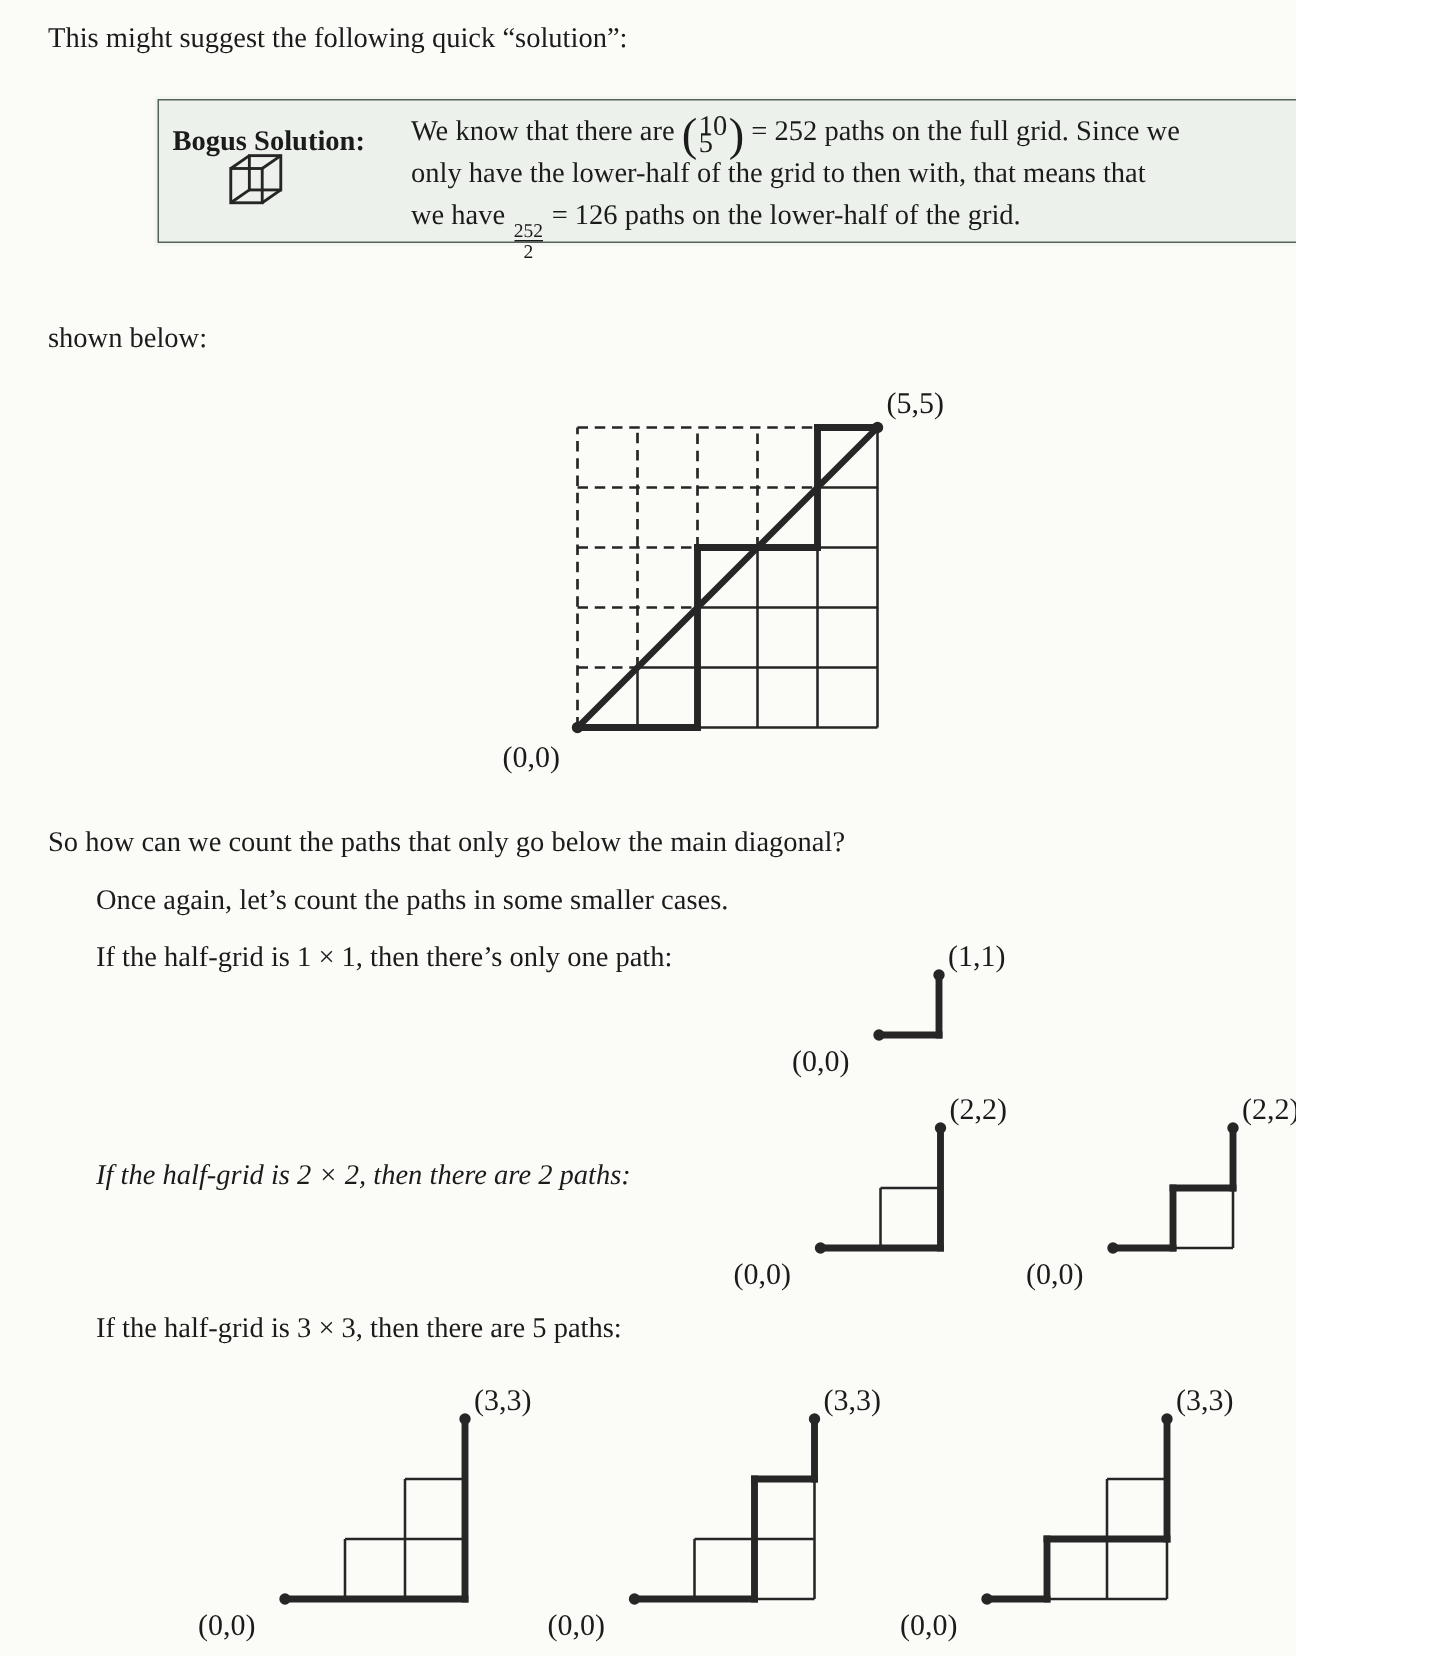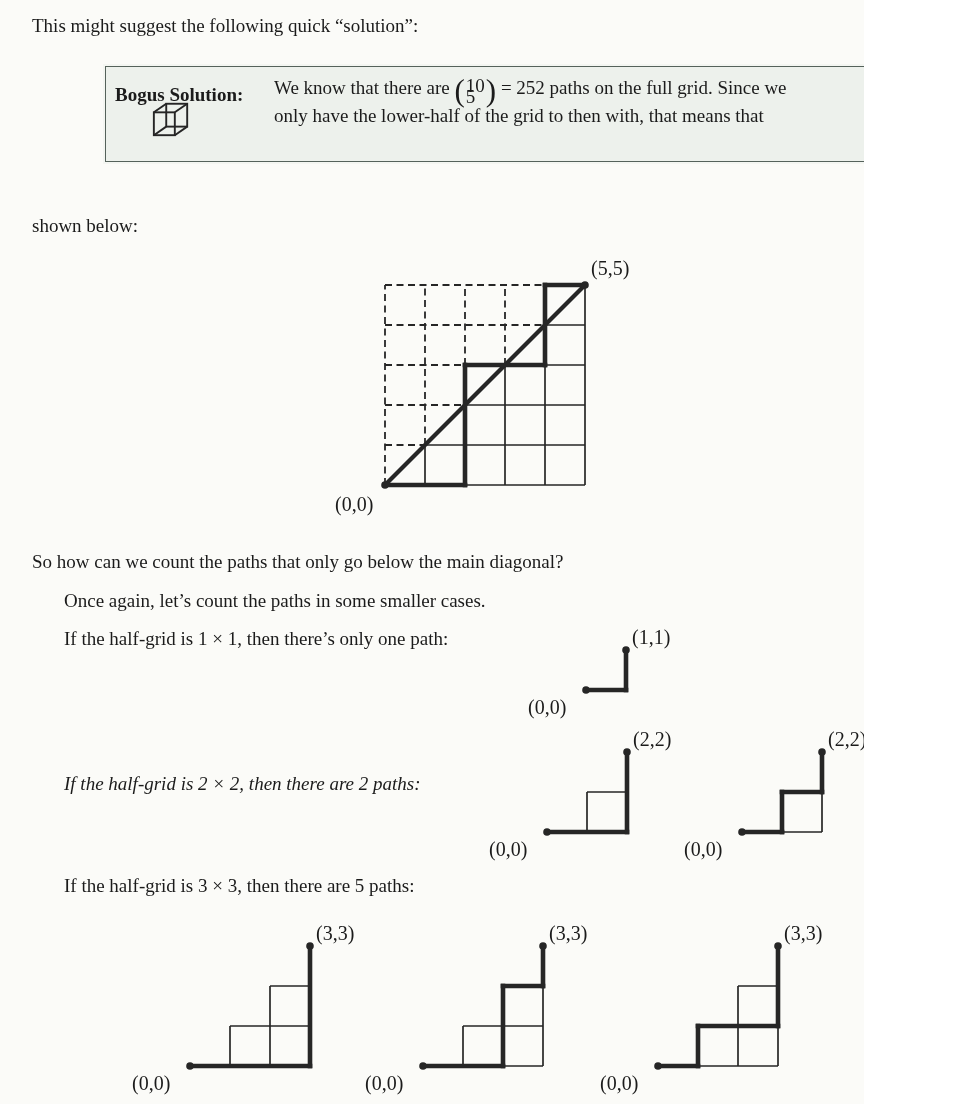--- a/index.html
+++ b/index.html
@@ -48,20 +48,24 @@
     <div class="abs bogus-text" style="left:168px;top:7px;" id="bogus-lines">
         <div class="bline">We know that there are <span class="binom">
             <span class="bp">(</span>
             <span class="bstack">
               <span>10</span>
               <span>5</span>
             </span>
             <span class="bp">)</span>
           </span> = 252 paths on the full grid.  Since we</div>
         <div class="bline">only have the lower-half of the grid to then with, that means that</div>
+        <div class="bline">we have <span class="frac">
+            <span>252</span>
+            <span class="den">2</span>
+          </span> = 126 paths on the lower-half of the grid.</div>
       </div>
   </div>
 
   <div class="abs pline" style="left:32px;top:212px;">shown below:</div>
 
   <div id="d-main" class="abs diagram" style="left: 325px; top: 245px;">
       <svg width="345" height="286" viewBox="0 0 345 286">
         <line x1="60" y1="240" x2="60" y2="40" stroke="#262626" stroke-width="1.8" stroke-dasharray="7 4.5"></line>
         <line x1="100" y1="200" x2="100" y2="40" stroke="#262626" stroke-width="1.8" stroke-dasharray="7 4.5"></line>
         <line x1="140" y1="120" x2="140" y2="40" stroke="#262626" stroke-width="1.8" stroke-dasharray="7 4.5"></line>

